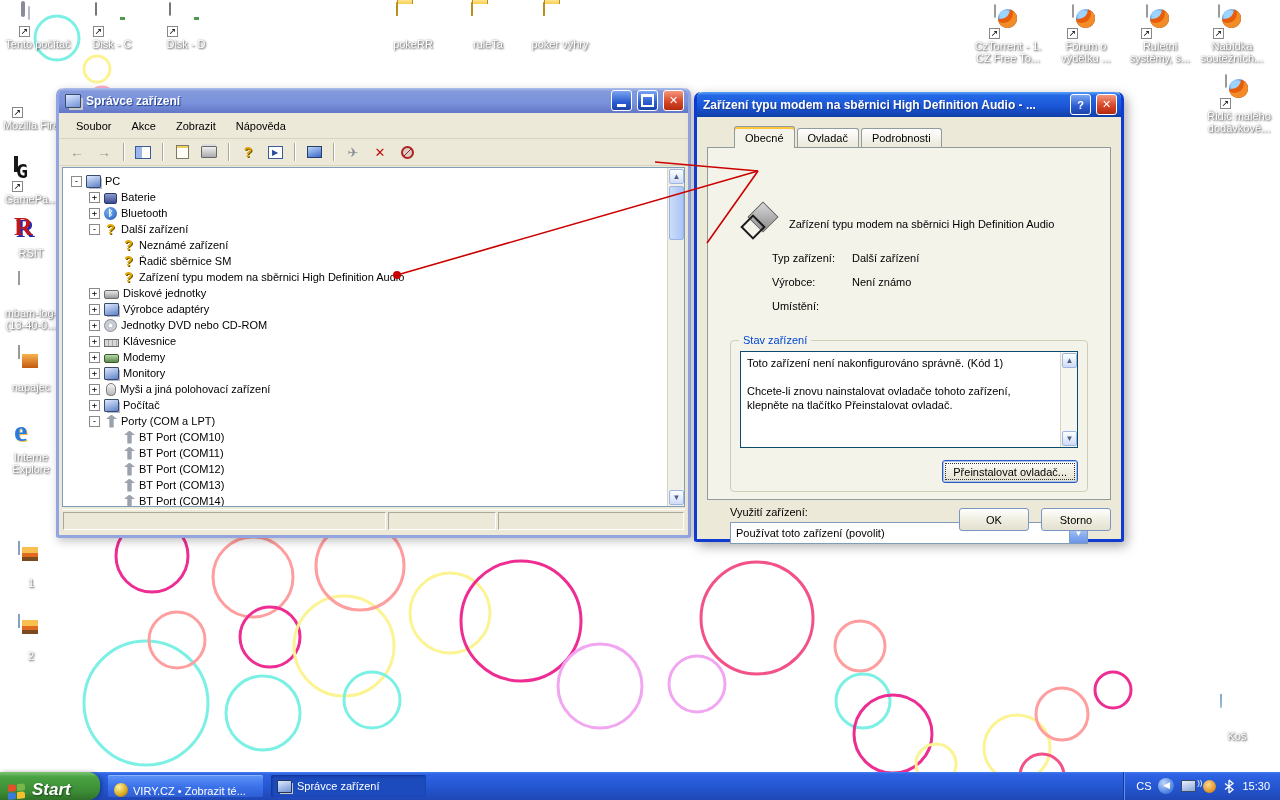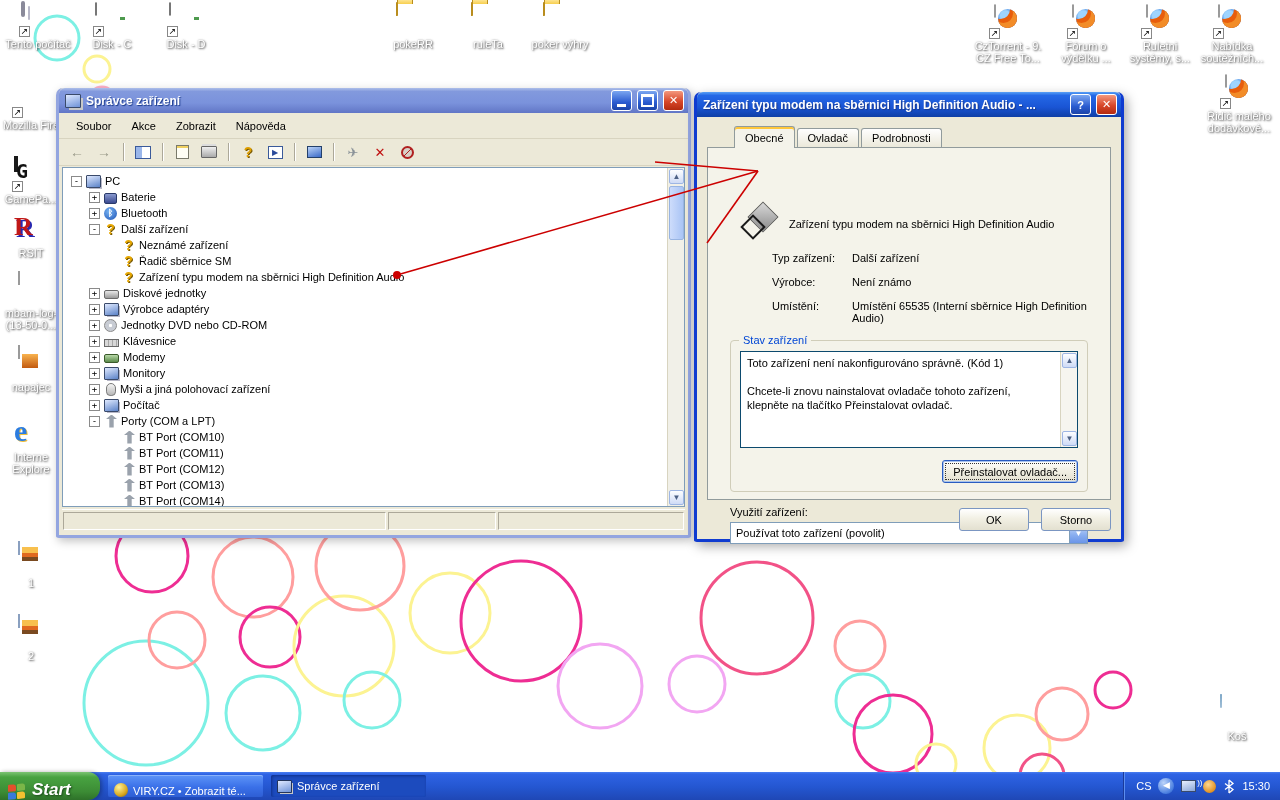--- a/index.html
+++ b/index.html
@@ -191,21 +191,21 @@
   <span class="ico32"><span class="ic-folder"></span></span>
   <span class="lbl">ruleTa</span>
 </div>
 <div class="desk-icon" style="left:524px;top:3px;">
   <span class="ico32"><span class="ic-folder"></span></span>
   <span class="lbl">poker výhry</span>
 </div>
 
 <div class="desk-icon" style="left:972px;top:5px;">
   <span class="ico32"><span class="ic-ffdoc"><span class="ff-ball"></span></span><span class="shortcut-arrow">↗</span></span>
-  <span class="lbl"><span>CzTorrent - 9.</span><br><span>CZ Free To...</span></span>
+  <span class="lbl"><span>CzTorrent - 1.</span><br><span>CZ Free To...</span></span>
 </div>
 <div class="desk-icon" style="left:1050px;top:5px;">
   <span class="ico32"><span class="ic-ffdoc"><span class="ff-ball"></span></span><span class="shortcut-arrow">↗</span></span>
   <span class="lbl"><span>Fórum o</span><br><span>výdělku ...</span></span>
 </div>
 <div class="desk-icon" style="left:1124px;top:5px;">
   <span class="ico32"><span class="ic-ffdoc"><span class="ff-ball"></span></span><span class="shortcut-arrow">↗</span></span>
   <span class="lbl"><span>Ruletni</span><br><span>systémy, s...</span></span>
 </div>
 <div class="desk-icon" style="left:1196px;top:5px;">
@@ -224,21 +224,21 @@
 <div class="desk-icon" style="left:0px;top:158px;width:62px;">
   <span class="ico32"><span class="ic-gamepad"></span><span class="shortcut-arrow">↗</span></span>
   <span class="lbl"><span>GamePa...</span></span>
 </div>
 <div class="desk-icon" style="left:0px;top:212px;width:62px;">
   <span class="ico32"><span class="ic-rsit">R</span></span>
   <span class="lbl"><span>RSIT</span></span>
 </div>
 <div class="desk-icon" style="left:0px;top:272px;width:62px;">
   <span class="ico32"><span class="ic-textdoc"></span></span>
-  <span class="lbl"><span>mbam-log-</span><br><span>(13-50-0...</span></span>
+  <span class="lbl"><span>mbam-log-</span><br><span>(13-40-0...</span></span>
 </div>
 <div class="desk-icon" style="left:0px;top:346px;width:62px;">
   <span class="ico32"><span class="ic-media"></span></span>
   <span class="lbl"><span>napajec</span></span>
 </div>
 <div class="desk-icon" style="left:0px;top:416px;width:62px;">
   <span class="ico32"><span class="ic-ie">e</span></span>
   <span class="lbl"><span>Interne</span><br><span>Explore</span></span>
 </div>
 <div class="desk-icon" style="left:0px;top:542px;width:62px;">
@@ -442,21 +442,20 @@
     <div class="frow" style="top:104px;">
       <span class="fl">Typ zařízení:</span>
       <span>Další zařízení</span>
     </div>
     <div class="frow" style="top:128px;">
       <span class="fl">Výrobce:</span>
       <span>Není známo</span>
     </div>
     <div class="frow" style="top:152px;">
       <span class="fl">Umístění:</span>
-      <span>Umístění 65535 (Interní sběrnice High Definition Audio)</span>
     </div>
     <div class="groupbox">
       <span class="gtitle">Stav zařízení</span>
       <div class="statusarea">
         <div>Toto zařízení není nakonfigurováno správně. (Kód 1)</div>
         <div style="height:14px;"></div>
         <div>Chcete-li znovu nainstalovat ovladače tohoto zařízení, klepněte na tlačítko Přeinstalovat ovladač.</div>
         <div class="vscroll">
           <span class="sc-btn" style="top:1px;">▲</span>
           <span class="sc-btn" style="bottom:1px;">▼</span>

